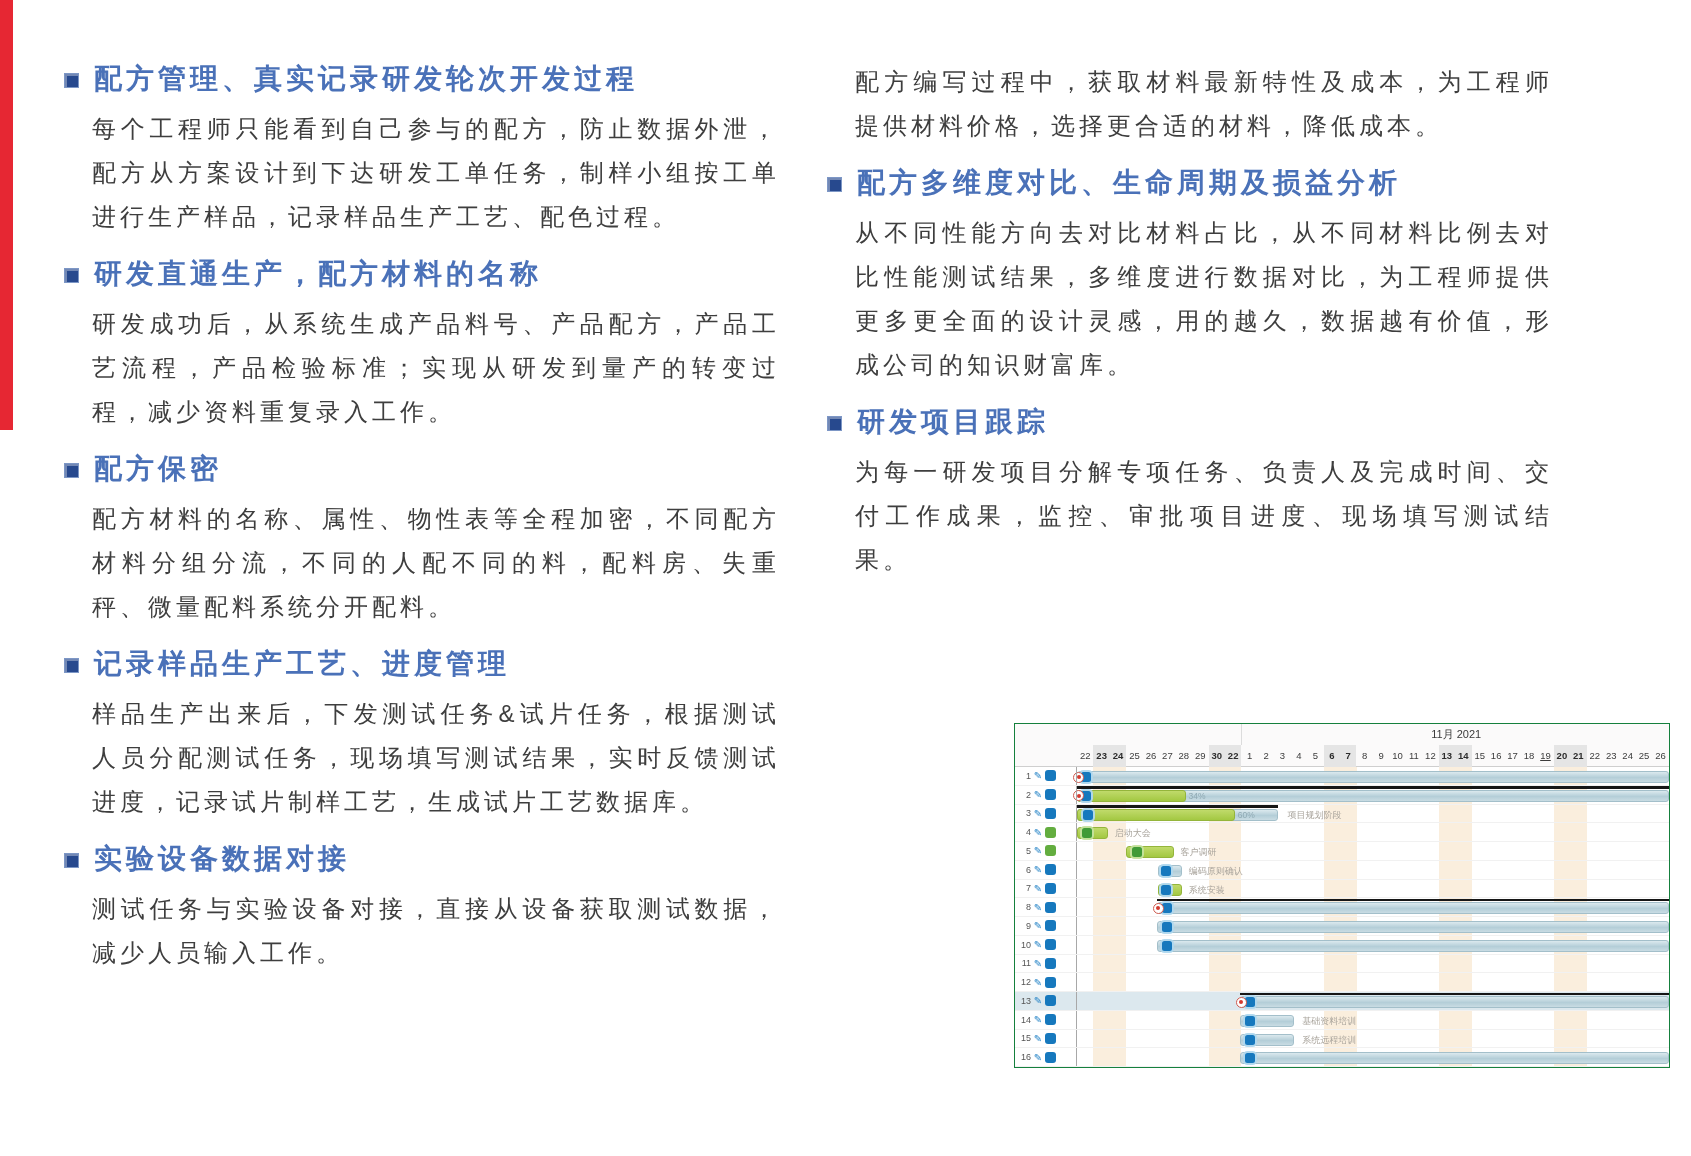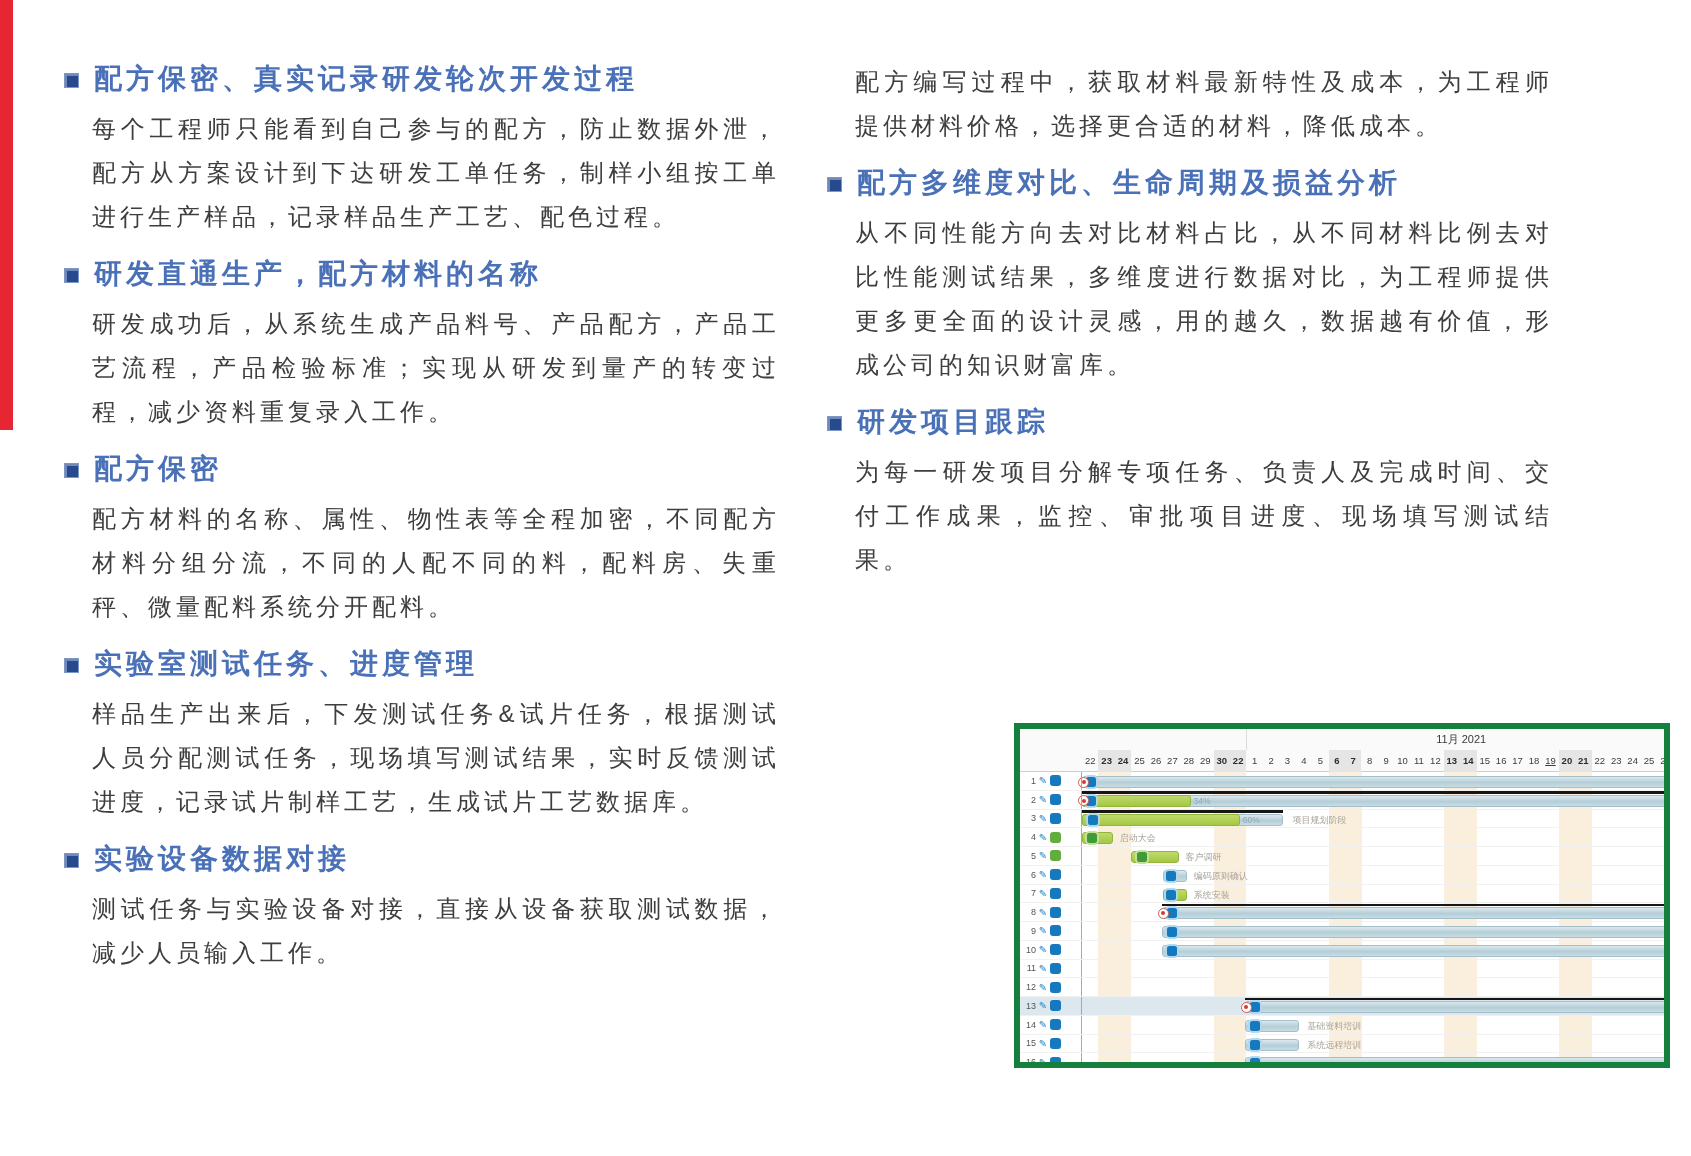--- a/index.html
+++ b/index.html
@@ -25,21 +25,21 @@
     letter-spacing:4px; line-height:38px;
   }
   .sec-body {
     margin:0 0 0 28px; font-size:24px; color:#3e3e3e;
     letter-spacing:4px; line-height:44px; text-align:justify; text-align-last:left;
   }
 
   
   .gantt {
     position:absolute; left:1014px; top:723px; width:656px; height:345px;
-    border:6px solid #15803d; background:#fff; box-sizing:border-box; overflow:hidden;
+    border:1px solid #15803d; background:#fff; box-sizing:border-box; overflow:hidden;
   }
   .g-header { position:relative; height:43px; background:#fbfafa; border-bottom:1px solid #cfcfcf; box-sizing:border-box; }
   .g-month-label {
     position:absolute; top:0; height:21px; line-height:21px; text-align:center;
     font-size:11px; color:#3a3a3a; border-left:1px solid #dcdcdc;
   }
   .g-days { position:absolute; top:21px; height:22px; display:flex; }
   .g-day {
     text-align:center; font-size:9.5px; line-height:22px; color:#3c3c3c;
     box-sizing:border-box; flex:0 0 auto;
@@ -80,42 +80,42 @@
 </style>
 </head>
 <body>
 
 <div class="page">
   <div class="red-stripe"></div>
   <div class="col col-left" id="left-col">
       <div class="section">
         <div class="sec-head">
           <span class="bullet"></span>
-          <h2 class="sec-title">配方保密、真实记录研发轮次开发过程</h2>
+          <h2 class="sec-title">配方管理、真实记录研发轮次开发过程</h2>
         </div>
         <p class="sec-body">每个工程师只能看到自己参与的配方，防止数据外泄，配方从方案设计到下达研发工单任务，制样小组按工单进行生产样品，记录样品生产工艺、配色过程。</p>
       </div>
       <div class="section">
         <div class="sec-head">
           <span class="bullet"></span>
           <h2 class="sec-title">研发直通生产，配方材料的名称</h2>
         </div>
         <p class="sec-body">研发成功后，从系统生成产品料号、产品配方，产品工艺流程，产品检验标准；实现从研发到量产的转变过程，减少资料重复录入工作。</p>
       </div>
       <div class="section">
         <div class="sec-head">
           <span class="bullet"></span>
           <h2 class="sec-title">配方保密</h2>
         </div>
         <p class="sec-body">配方材料的名称、属性、物性表等全程加密，不同配方材料分组分流，不同的人配不同的料，配料房、失重秤、微量配料系统分开配料。</p>
       </div>
       <div class="section">
         <div class="sec-head">
           <span class="bullet"></span>
-          <h2 class="sec-title">实验室测试任务、进度管理</h2>
+          <h2 class="sec-title">记录样品生产工艺、进度管理</h2>
         </div>
         <p class="sec-body">样品生产出来后，下发测试任务&amp;试片任务，根据测试人员分配测试任务，现场填写测试结果，实时反馈测试进度，记录试片制样工艺，生成试片工艺数据库。</p>
       </div>
       <div class="section">
         <div class="sec-head">
           <span class="bullet"></span>
           <h2 class="sec-title">实验设备数据对接</h2>
         </div>
         <p class="sec-body">测试任务与实验设备对接，直接从设备获取测试数据，减少人员输入工作。</p>
       </div>

